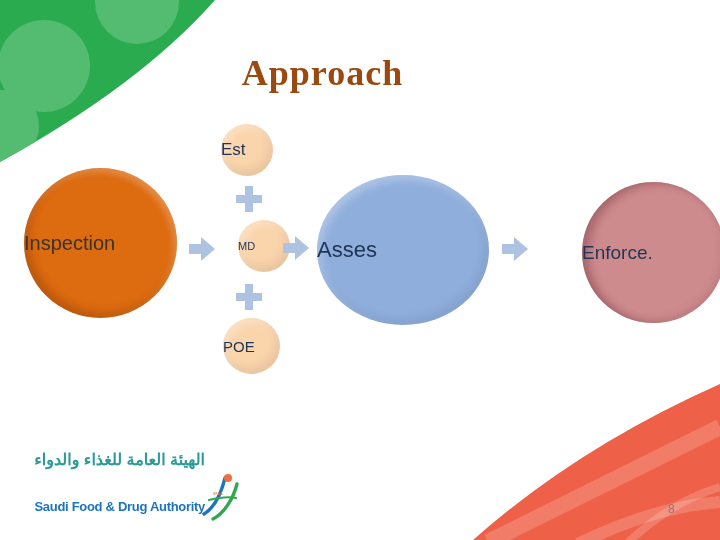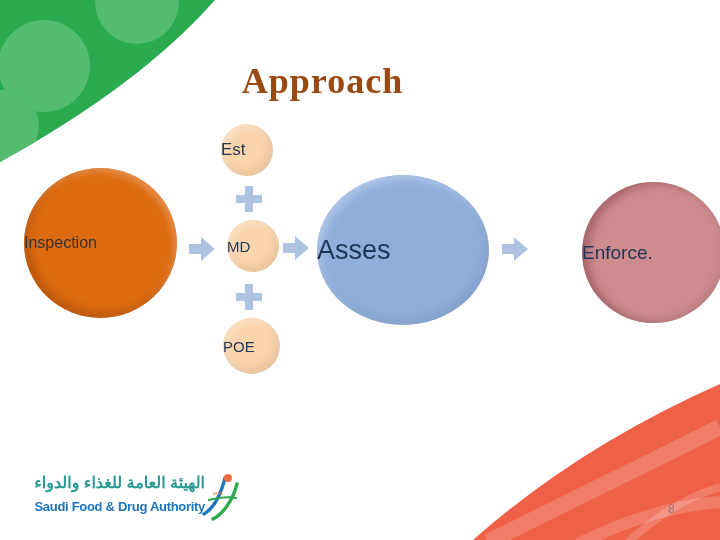--- a/index.html
+++ b/index.html
@@ -8,46 +8,46 @@
     background:#ffffff;font-family:"Liberation Sans",sans-serif;
   }
   .abs{position:absolute;}
   
   #green-corner{top:0;left:0;width:230px;height:175px;}
   #orange-corner{right:0;bottom:0;width:252px;height:158px;}
   
   #title{
     top:52px;left:150px;width:345px;text-align:center;
     font-family:"Liberation Serif",serif;font-weight:bold;font-size:36px;
-    color:var(--title,#9A4A10);letter-spacing:1px;margin-top:8px;
+    color:var(--title,#9A4A10);letter-spacing:1px;
   }
   
   .node{
     border-radius:50%;display:flex;align-items:center;justify-content:flex-start;
     color:var(--text-dark,#1F3558);text-align:center;
     box-shadow:inset -4px -6px 10px rgba(0,0,0,0.07), inset 4px 5px 8px rgba(255,255,255,0.28);
   }
-  #node-inspection{left:24px;top:168px;width:153px;height:150px;background:var(--node-orange);font-size:16px;color:#38332D;
+  #node-inspection{left:24px;top:168px;width:153px;height:150px;background:var(--node-orange);font-size:20px;color:#38332D;
     box-shadow:inset 5px -5px 9px rgba(100,40,0,0.28), inset -3px 4px 7px rgba(255,255,255,0.25);}
   #node-est{left:221px;top:124px;width:52px;height:52px;background:var(--node-peach);font-size:17px;}
-  #node-md{left:227px;top:220px;width:52px;height:52px;background:var(--node-peach);font-size:15px;}
+  #node-md{left:238px;top:220px;width:52px;height:52px;background:var(--node-peach);font-size:11px;}
   #node-poe{left:223px;top:318px;width:57px;height:56px;background:var(--node-peach);font-size:15px;}
-  #node-asses{left:317px;top:175px;width:172px;height:150px;background:var(--node-blue);font-size:27px;}
+  #node-asses{left:317px;top:175px;width:172px;height:150px;background:var(--node-blue);font-size:22px;}
   #node-enforce{left:582px;top:182px;width:143px;height:141px;background:var(--node-rose);font-size:19px;
     box-shadow:inset 7px 2px 9px rgba(90,30,40,0.32), inset -3px -4px 8px rgba(0,0,0,0.08);}
   
   .connector{width:30px;height:30px;}
   #plus-1{left:234px;top:184px;}
   #plus-2{left:234px;top:282px;}
   #arrow-1{left:187px;top:234px;}
   #arrow-2{left:281px;top:233px;}
   #arrow-3{left:500px;top:234px;}
   
   #logo-arabic{
-    top:473px;left:25px;width:180px;text-align:right;direction:rtl;
+    top:450px;left:25px;width:180px;text-align:right;direction:rtl;
     font-size:16px;font-weight:bold;color:var(--logo-teal,#2D9B95);white-space:nowrap;
   }
   #logo-english{
     top:499px;left:25px;width:180px;text-align:right;
     font-size:13px;font-weight:bold;color:var(--logo-blue,#1C75BC);white-space:nowrap;letter-spacing:-0.3px;
   }
   #logo-figure{top:472px;left:201px;width:40px;height:50px;}
   #sfda-acronym{
     top:492px;left:213px;font-size:3px;color:#E07B39;font-weight:bold;letter-spacing:0.5px;
   }

